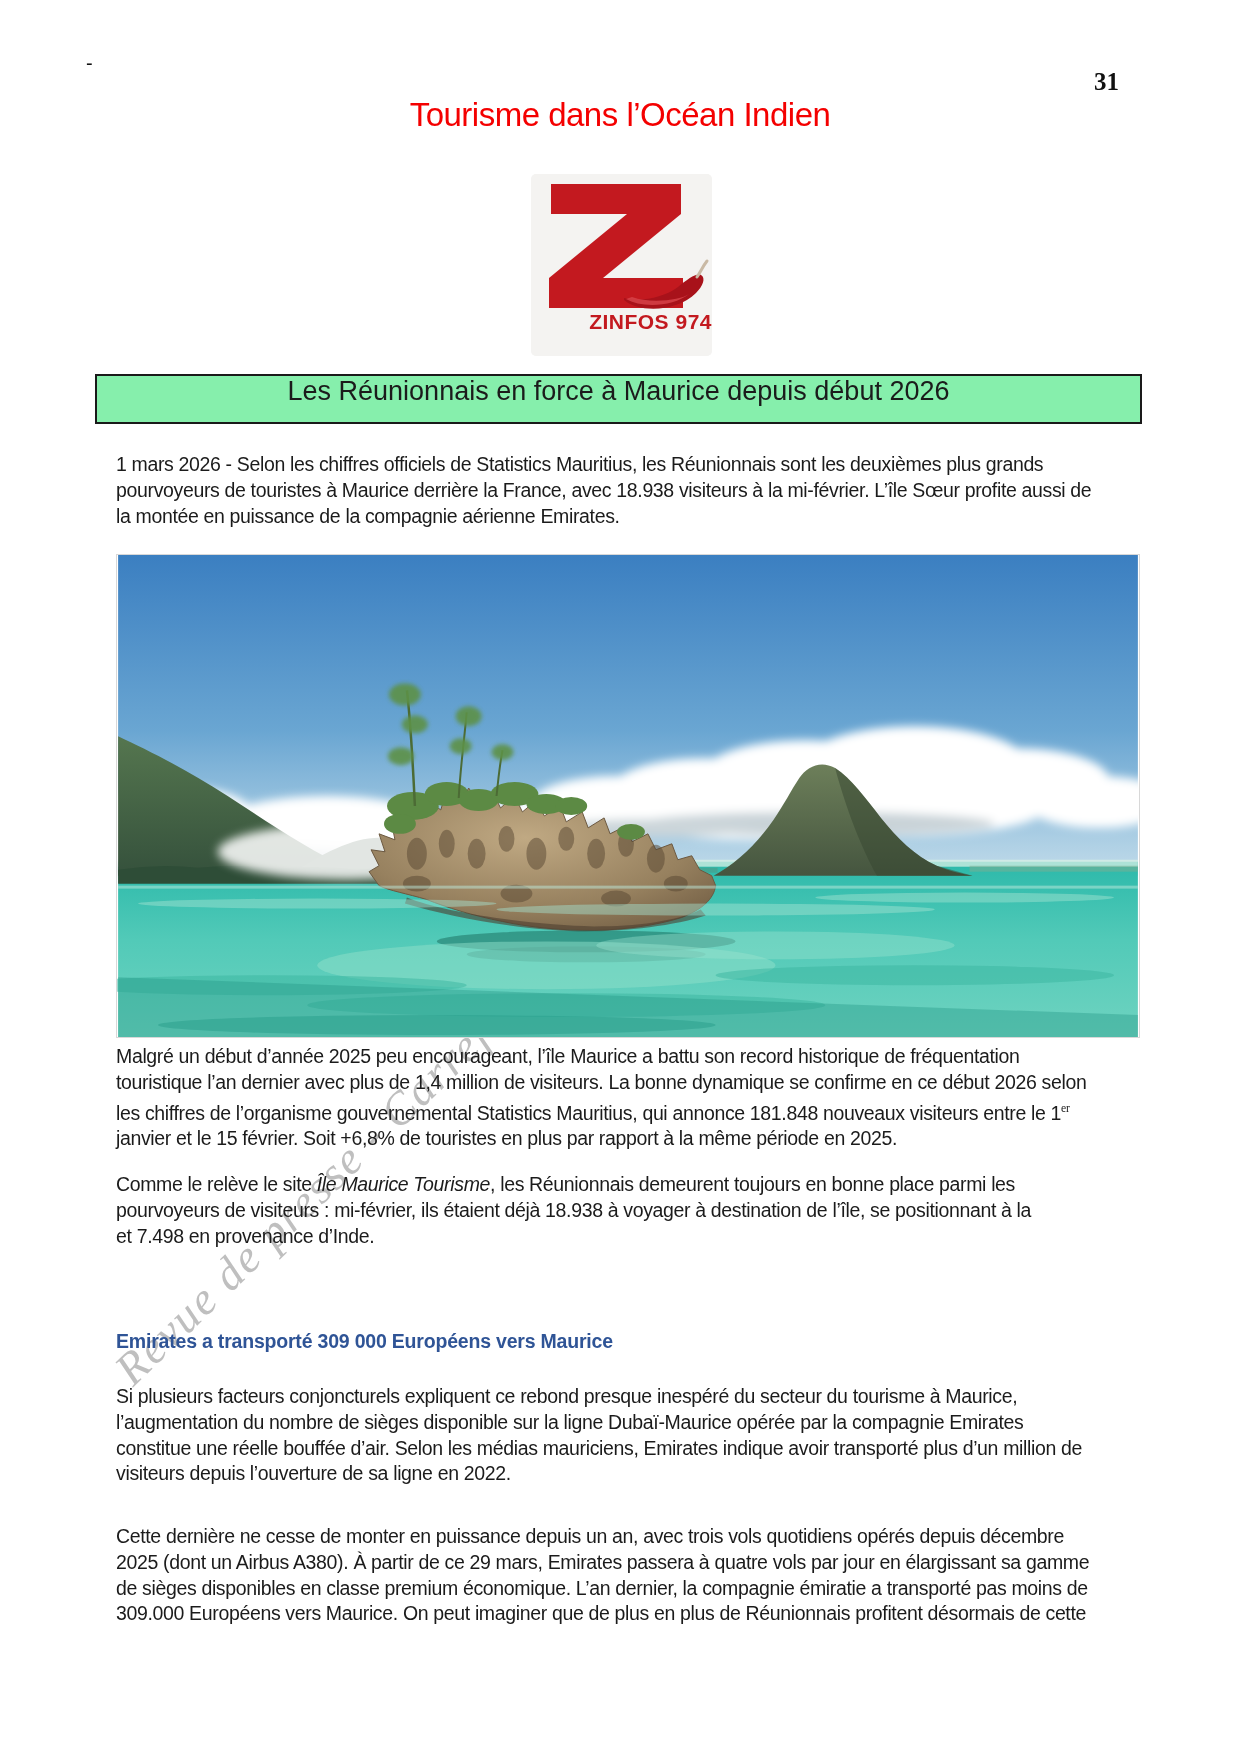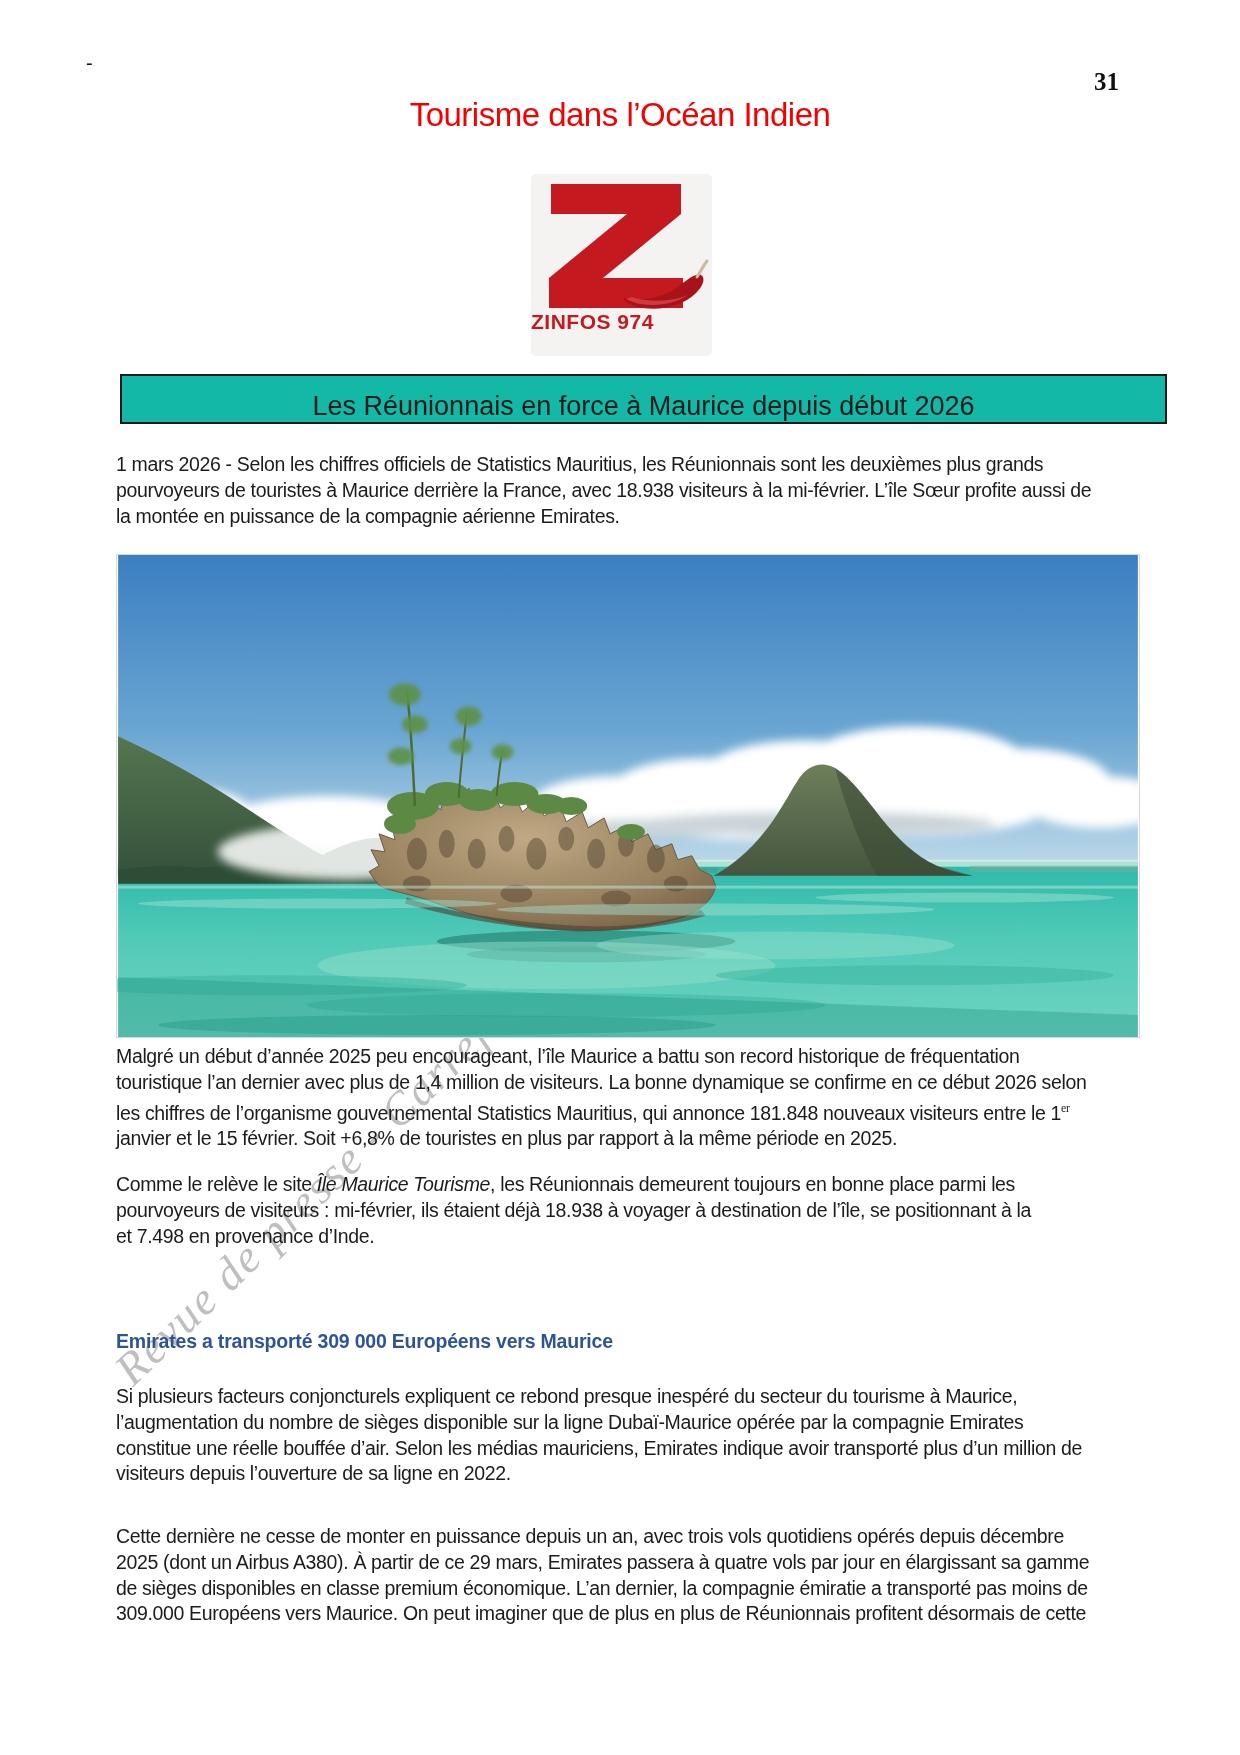--- a/index.html
+++ b/index.html
@@ -10,21 +10,21 @@
   .corner-dash{position:absolute;left:86px;top:52px;font-size:20px;color:#111;}
   .page-number{position:absolute;left:1094px;top:68px;font-family:"Liberation Serif","DejaVu Serif",serif;font-size:25px;color:#111;font-weight:bold;}
   .doc-title{
     position:absolute;left:100px;top:96px;width:1040px;margin:0;text-align:center;
     font-size:33px;font-weight:400;letter-spacing:-0.5px;
   }
   .logo{position:absolute;left:531px;top:174px;width:181px;height:182px;background:#f4f3f1;border-radius:5px;}
   .logo svg{display:block;}
   .headline-box{
     position:absolute;left:95px;top:374px;width:1043px;height:46px;border:2px solid #1a1a1a;
-    display:flex;align-items:flex-end;justify-content:center;background:#14b8a6;margin-left:25px;
+    display:flex;align-items:flex-start;justify-content:center;background:#86efac;
   }
   .headline-box span{font-size:27px;color:#1b1b1b;}
   .para{position:absolute;left:116px;width:1060px;font-size:19.5px;letter-spacing:-0.35px;line-height:25.8px;}
   .para .line{white-space:nowrap;}
   .para sup{font-size:60%;vertical-align:super;font-family:Liberation Serif, serif;}
   .p1{top:452px;}
   .p2{top:1044px;}
   .p3{top:1172px;}
   .p4{top:1384px;}
   .p5{top:1524px;}
@@ -53,21 +53,21 @@
   <h1 class="doc-title z1" style="color: rgb(244, 0, 0);">Tourisme dans l’Océan Indien</h1>
 
   <div class="logo z1">
     <svg width="181" height="182" viewBox="0 0 181 182">
       <rect x="0" y="0" width="181" height="182" rx="6" fill="#f4f3f1"></rect>
       <polygon points="20,10 150,10 150,40 72,104 152,104 152,134 18,134 18,104 96,40 20,40" fill="#c3191f"></polygon>
       <path d="M93,126 C108,139 146,138 165,119 C172,112 175,104 170,101 C165,99 157,105 147,113 C132,124 110,128 93,124 Z" fill="#a8121a"></path>
       <path d="M95,125 C110,134 142,133 158,120 C150,126 120,130 101,123 Z" fill="#d8454b" opacity="0.8"></path>
       <path d="M166,103 C170,97 172,92 176,87" stroke="#c9b9a4" stroke-width="3" fill="none" stroke-linecap="round"></path>
     </svg>
-    <div class="logo-caption" style="position:absolute;left:0;top:136px;width:100%;text-align:left;font-weight:700;font-size:21px;color:#c3191f;letter-spacing:0.5px;">ZINFOS 974</div>
+    <div class="logo-caption" style="position:absolute;left:0;top:136px;width:100%;text-align:right;font-weight:700;font-size:21px;color:#c3191f;letter-spacing:0.5px;">ZINFOS 974</div>
   </div>
 
   <div class="headline-box z1">
     <span>Les Réunionnais en force à Maurice depuis début 2026</span>
   </div>
 
   <div class="para p1 z1">
       <div class="line">1 mars 2026 - Selon les chiffres officiels de Statistics Mauritius, les Réunionnais sont les deuxièmes plus grands</div>
       <div class="line">pourvoyeurs de touristes à Maurice derrière la France, avec 18.938 visiteurs à la mi-février. L’île Sœur profite aussi de</div>
       <div class="line">la montée en puissance de la compagnie aérienne Emirates.</div>

